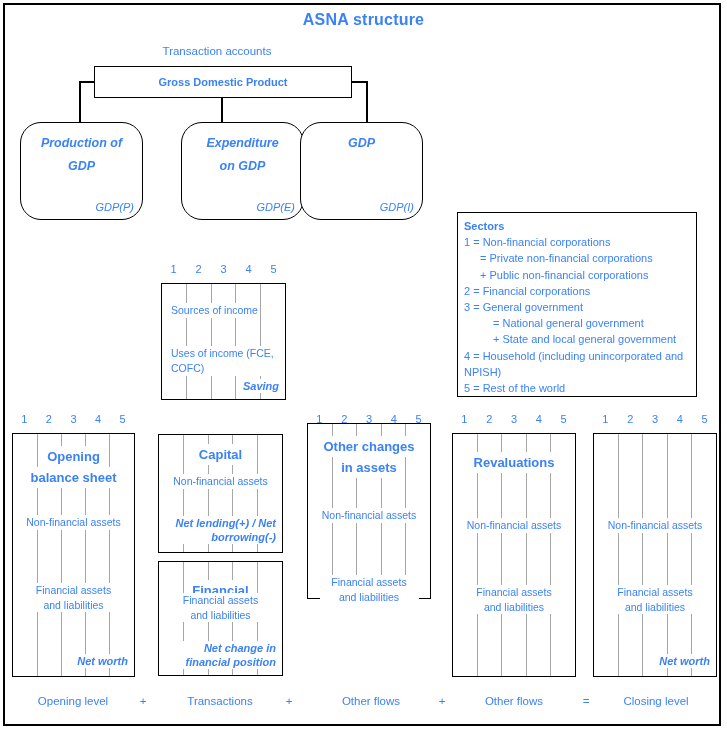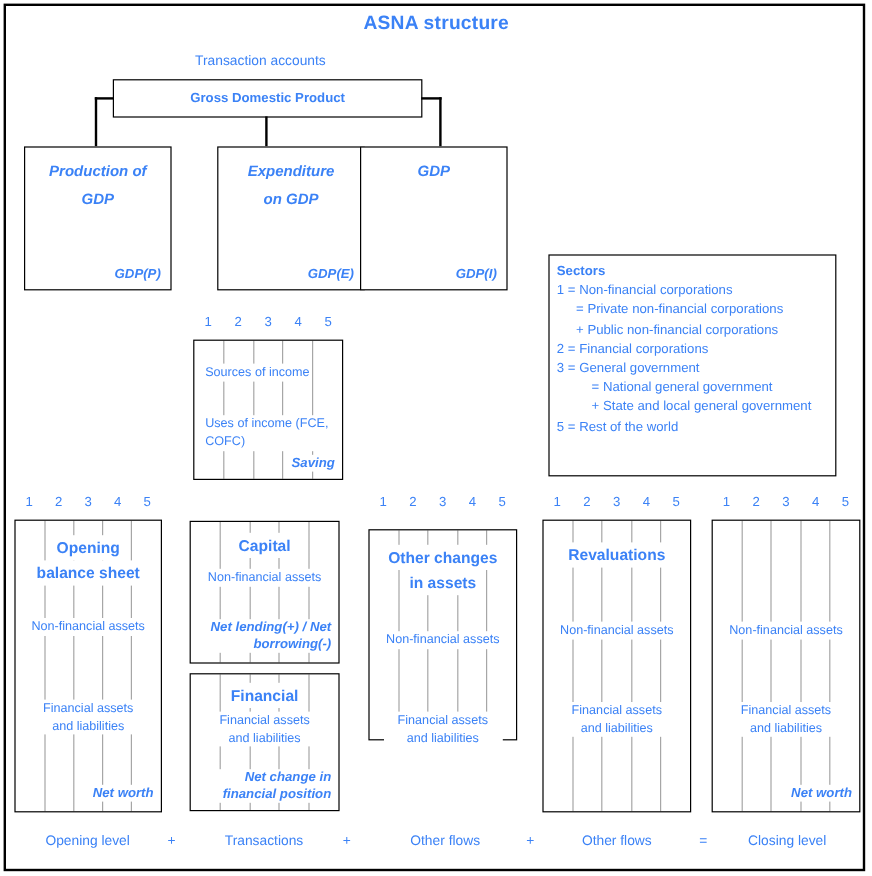--- a/index.html
+++ b/index.html
@@ -17,26 +17,26 @@
   .cols{
     background-color:#fff;
     background-image:linear-gradient(#a6a6a6,#a6a6a6),linear-gradient(#a6a6a6,#a6a6a6),
                      linear-gradient(#a6a6a6,#a6a6a6),linear-gradient(#a6a6a6,#a6a6a6);
     background-size:1px 100%;background-repeat:no-repeat;
     background-position:20% 0,40% 0,60% 0,80% 0;
   }
   .gdp-box{left:94px;top:66px;width:258px;height:32px;display:flex;
     align-items:center;justify-content:center;font-size:11px;font-weight:bold;}
   .conn{position:absolute;background:#000;}
-  .comp-box{top:122px;width:123px;height:120px;}
+  .comp-box{top:122px;width:123px;height:98px;border-radius:21px;}
   .comp-title{position:absolute;top:9px;left:0;width:100%;text-align:center;
     font-size:12.5px;font-weight:bold;font-style:italic;line-height:23px;}
   .comp-title span{display:block;}
   .tag{position:absolute;right:7px;bottom:6px;font-size:11px;
-    font-weight:bold;font-style:italic;background:#fff;padding:0 1px;}
+    font-weight:normal;font-style:italic;background:#fff;padding:0 1px;}
   .sectors-box{left:457px;top:212px;width:240px;height:185px;
     padding:5px 10px 0 6px;font-size:11px;line-height:16.2px;}
   .sec-head{font-weight:bold;}
   .sec-item.sub1{padding-left:16px;}
   .sec-item.sub2{padding-left:29px;}
   .numrow{position:absolute;display:flex;height:13px;font-size:11px;line-height:13px;}
   .numrow span{flex:1;text-align:center;}
   .acct-title{position:absolute;left:0;width:100%;display:flex;flex-direction:column;
     align-items:center;font-size:13px;font-weight:bold;line-height:21px;}
   .acct-title span{background:#fff;padding:0 3px;white-space:nowrap;}
@@ -96,20 +96,21 @@
 
   <div class="box sectors-box">
     <div class="sec-head">Sectors</div>
     <div class="sec-item">1 = Non-financial corporations</div>
     <div class="sec-item sub1">= Private non-financial corporations</div>
     <div class="sec-item sub1">+ Public non-financial corporations</div>
     <div class="sec-item">2 = Financial corporations</div>
     <div class="sec-item">3 = General government</div>
     <div class="sec-item sub2">= National general government</div>
     <div class="sec-item sub2">+ State and local general government</div>
+    <div class="sec-item">4 = Household (including unincorporated and NPISH)</div>
     <div class="sec-item">5 = Rest of the world</div>
   </div>
 
   <div class="numrow" style="left:161px;top:263px;width:125px;">
     <span>1</span>
     <span>2</span>
     <span>3</span>
     <span>4</span>
     <span>5</span>
   </div>
@@ -171,30 +172,30 @@
     <div class="acct-title" style="top:9px;">
       <span>Capital</span>
     </div>
     <div class="row" style="top:39px;">
       <span>Non-financial assets</span>
     </div>
     <div class="bal" style="bottom:8px;max-width:114px;">Net lending(+) / Net borrowing(-)</div>
   </div>
 
   <div class="box cols" style="left:158px;top:561px;width:125px;height:115px;">
-    <div class="acct-title" style="top:7px;">
+    <div class="acct-title" style="top:18px;">
       <span>Financial</span>
     </div>
     <div class="row wrap" style="top:31px;">
       <span>Financial assets and liabilities</span>
     </div>
     <div class="bal" style="bottom:6px;max-width:100px;">Net change in financial position</div>
   </div>
 
-  <div class="box cols" style="left:307px;top:441px;width:124px;height:176px;">
+  <div class="box cols" style="left:307px;top:423px;width:124px;height:176px;">
     <div class="acct-title" style="top:12px;">
       <span>Other changes</span>
       <span>in assets</span>
     </div>
     <div class="row" style="top:84px;">
       <span>Non-financial assets</span>
     </div>
     <div class="row wrap" style="top:151px;">
       <span>Financial assets and liabilities</span>
     </div>

